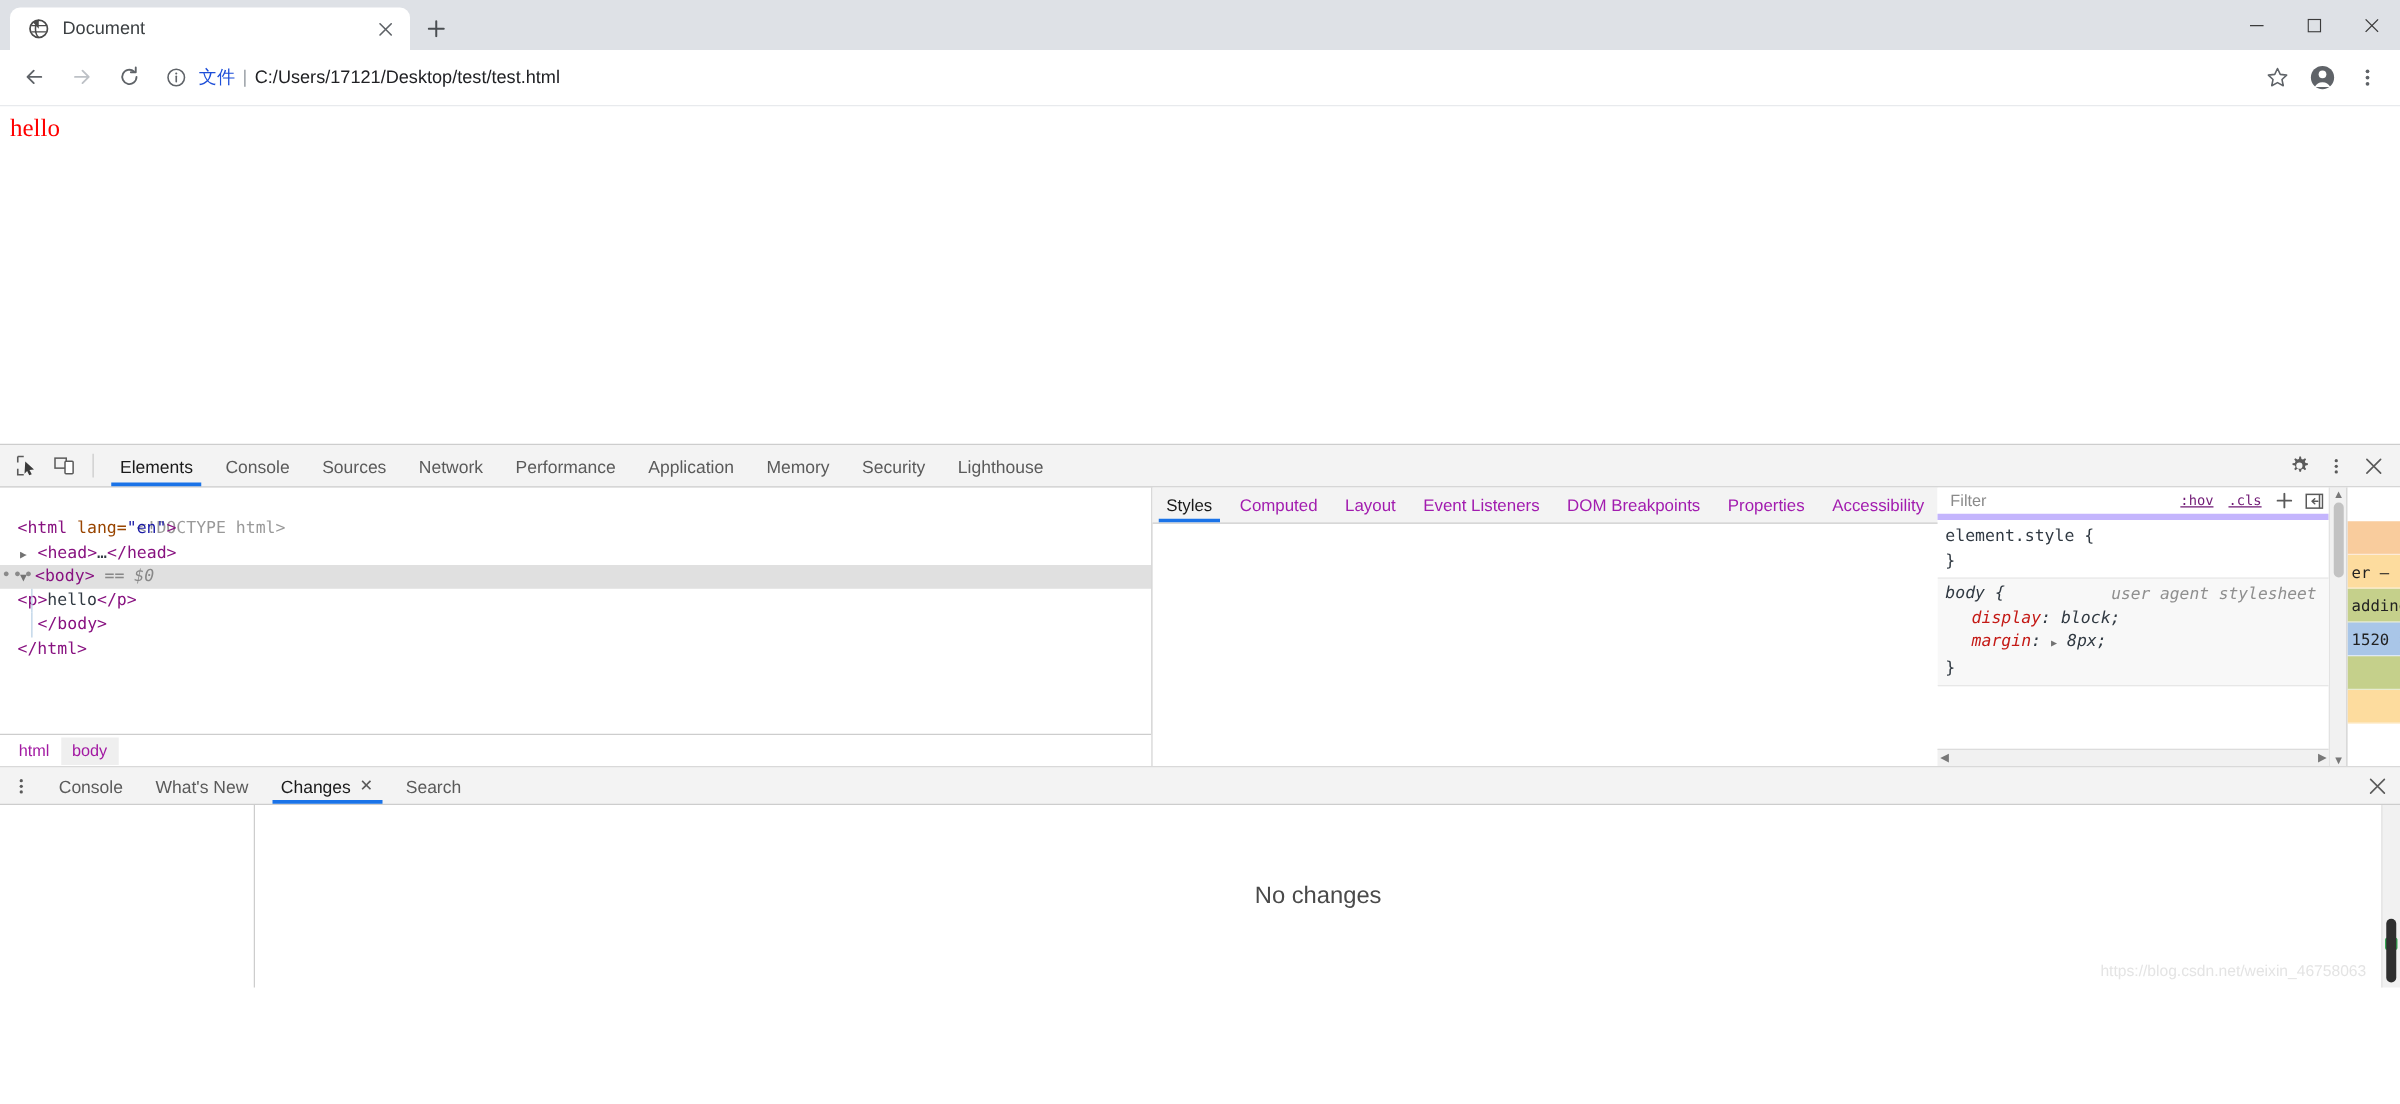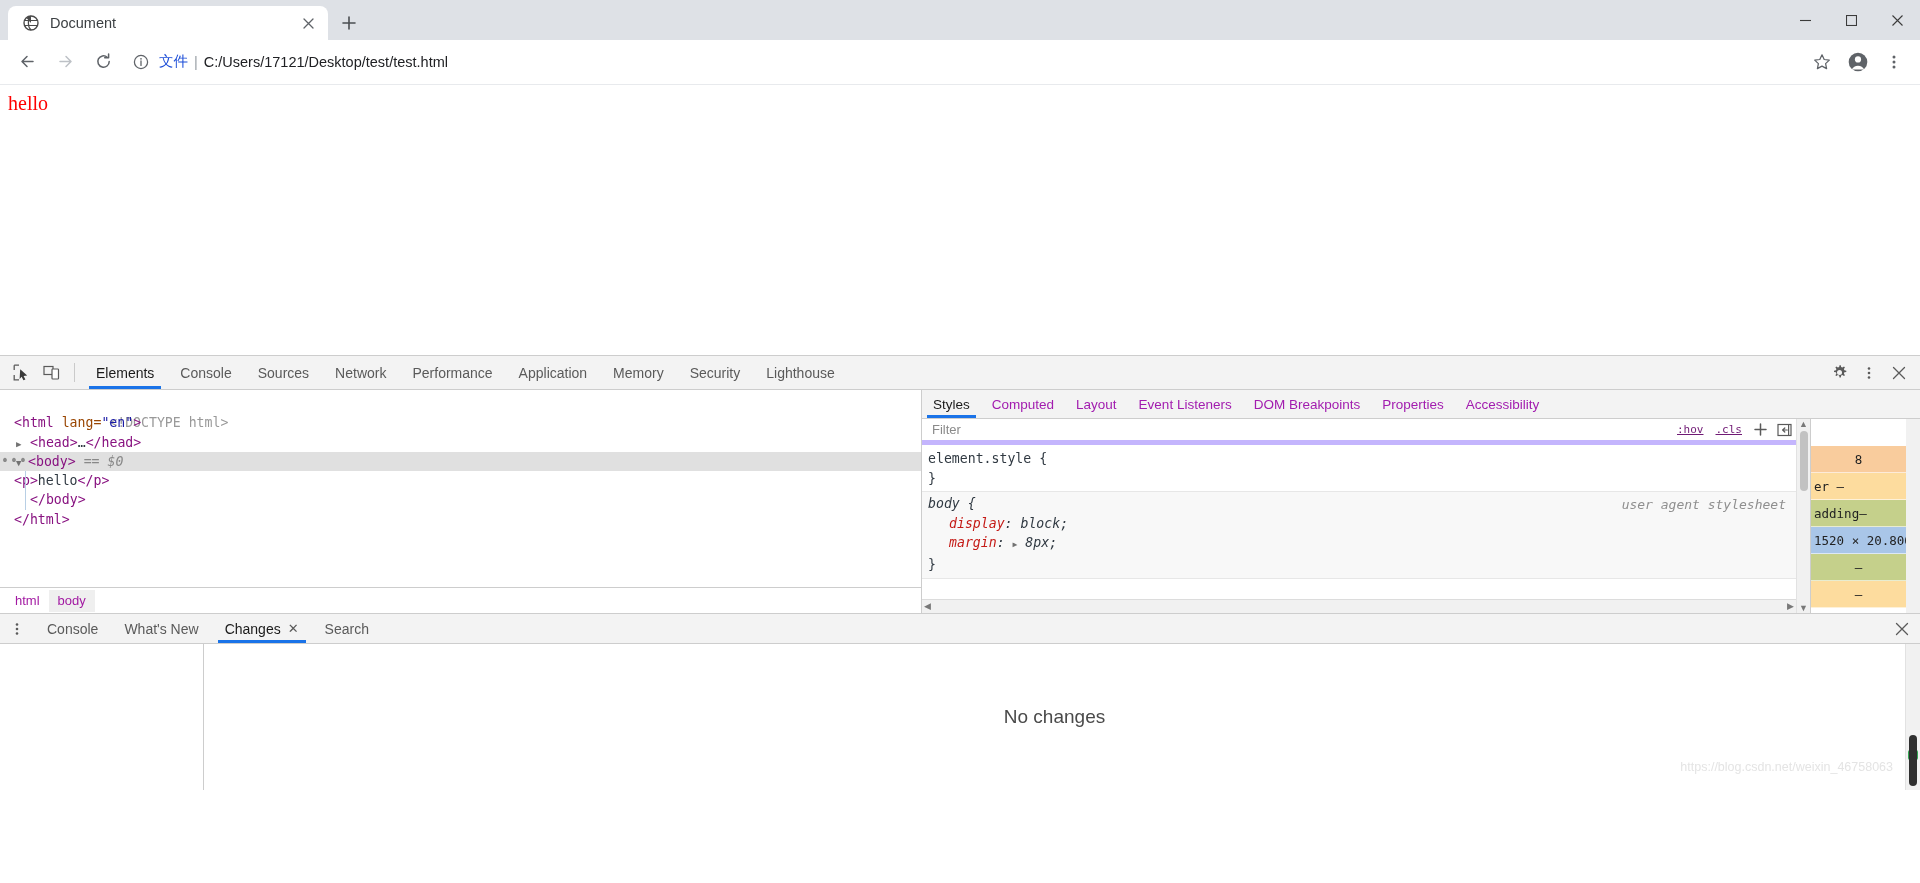--- a/index.html
+++ b/index.html
@@ -257,21 +257,20 @@
     color: #a219a2;
     cursor: pointer;
     line-height: 18px;
   }
   .crumb.active { background: #efefef; }
 
   
   .styles-pane {
     flex: 1;
     display: flex;
-    flex-direction: column;
     min-width: 0;
     min-height: 0;
   }
   .styles-tabs {
     height: 29px;
     background: #f3f3f3;
     border-bottom: 1px solid #cdcdcd;
     display: flex;
     align-items: stretch;
     flex: none;
@@ -484,21 +483,21 @@
     flex: 1;
     display: flex;
     align-items: center;
     justify-content: center;
     font-size: 19px;
     color: #4a4a4a;
     position: relative;
   }
   .watermark {
     position: absolute;
-    right: 12px; bottom: 16px;
+    right: 12px; bottom: 6px;
     font-size: 12.5px;
     color: #e4e4e4;
     font-family: "Liberation Sans", sans-serif;
     pointer-events: none;
   }
   .drawer-vscroll {
     width: 15px;
     flex: none;
     background: #f1f1f1;
     border-left: 1px solid #e2e2e2;

